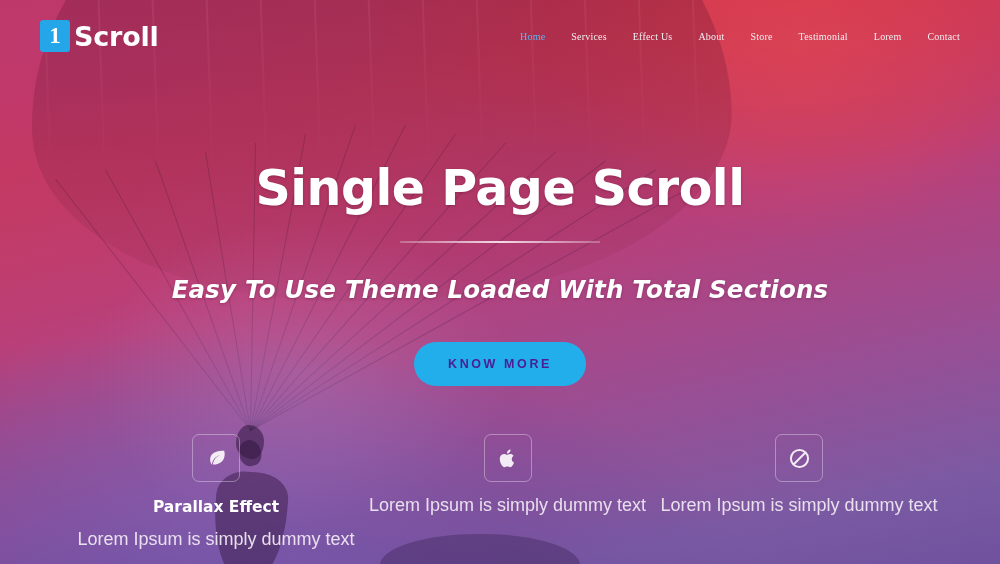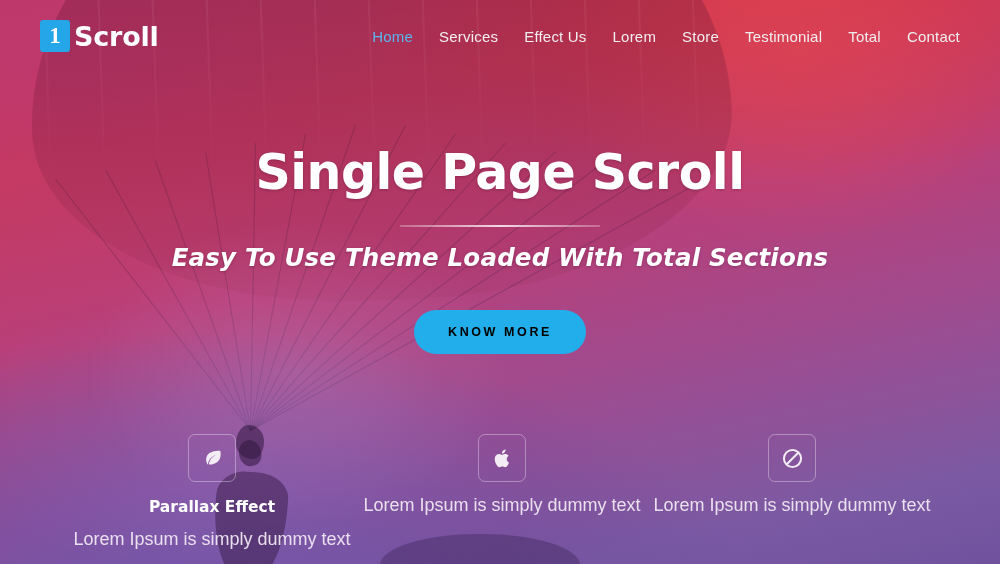--- a/index.html
+++ b/index.html
@@ -66,55 +66,55 @@
     width:30px; height:32px; background:#24a6e8; border-radius:3px;
     color:#fff; font-size:23px; font-weight:700; line-height:32px;
     text-align:center; font-family:"Liberation Serif", serif;
   }
   .logo-text {
     color:#fff; font-size:27px; font-weight:700; margin-left:4px;
     letter-spacing:-0.2px; font-family:"DejaVu Sans", sans-serif;
   }
   .nav-links { margin-left:auto; display:flex; align-items:center; gap:26px; }
   .nav-link {
-    color:#f2eef0; font-size:15px; text-decoration:none; letter-spacing:0.2px;
-    white-space:nowrap; cursor:pointer;
+    color:#f2eef0; font-size:10px; text-decoration:none; letter-spacing:0.2px;
+    white-space:nowrap; cursor:pointer;font-family:Liberation Serif, serif;
   }
   .nav-link.active { color:#5ab6ef; }
 
   
   .hero-content {
-    position:absolute; top:144px; left:0; right:0; text-align:center; z-index:15;
+    position:absolute; top:160px; left:0; right:0; text-align:center; z-index:15;
   }
   .hero-title {
     color:#fff; font-size:49px; font-weight:700; letter-spacing:-0.5px;
     text-shadow:0 1px 3px rgba(60,10,40,0.28);
     font-family:"DejaVu Sans", sans-serif;
   }
   .divider {
     width:200px; height:2px; margin:24px auto 0;
     background:linear-gradient(90deg, rgba(255,255,255,0.25), rgba(255,255,255,0.82), rgba(255,255,255,0.25));
   }
   .hero-sub {
-    margin-top:16px; color:#fff; font-size:24.5px; font-weight:700; font-style:italic;
+    margin-top:32px; color:#fff; font-size:24.5px; font-weight:700; font-style:italic;
     letter-spacing:0.2px; text-shadow:0 1px 3px rgba(60,10,40,0.28);
     font-family:"DejaVu Sans", sans-serif;
   }
   .cta-wrap { margin-top:38px; }
   .cta {
-    display:inline-block; background:#22aeea; color:#000000;
+    display:inline-block; background:#22aeea; color:#4c1d95;
     font-size:12.5px; font-weight:700; letter-spacing:2.6px;
     padding:15px 34px; border:none; border-radius:26px; cursor:pointer;
     font-family:"Liberation Sans", sans-serif;
   }
 
   
   .features {
-    position:absolute; left:4px; right:0; bottom:14px; z-index:15;
-    display:flex; justify-content:center; padding:0 56px;
+    position:absolute; left:15px; right:0; bottom:14px; z-index:15;
+    display:flex; justify-content:space-between; padding:0 56px;
   }
   .feature { width:290px; text-align:center; }
   .feature-icon {
     width:48px; height:48px; margin:0 auto;
     border:1px solid rgba(255,255,255,0.35); border-radius:7px;
     display:flex; align-items:center; justify-content:center;
   }
   .feature-icon svg { width:23px; height:23px; fill:#f3ecf5; }
   .feature-title {
     margin-top:16px; color:#fff; font-size:15.5px; font-weight:700;
@@ -173,24 +173,24 @@
 
   <div class="navbar">
     <div class="logo">
       <div class="logo-badge">1</div>
       <div class="logo-text">Scroll</div>
     </div>
     <nav class="nav-links" id="nav-links">
         <a class="nav-link active">Home</a>
         <a class="nav-link">Services</a>
         <a class="nav-link">Effect Us</a>
-        <a class="nav-link">Lorem</a>
+        <a class="nav-link">About</a>
         <a class="nav-link">Store</a>
         <a class="nav-link">Testimonial</a>
-        <a class="nav-link">Total</a>
+        <a class="nav-link">Lorem</a>
         <a class="nav-link">Contact</a>
       </nav>
   </div>
 
   <div class="hero-content">
     <h1 class="hero-title">Single Page Scroll</h1>
     <div class="divider"></div>
     <h2 class="hero-sub">Easy To Use Theme Loaded With Total Sections</h2>
     <div class="cta-wrap">
       <button class="cta">KNOW MORE</button>

